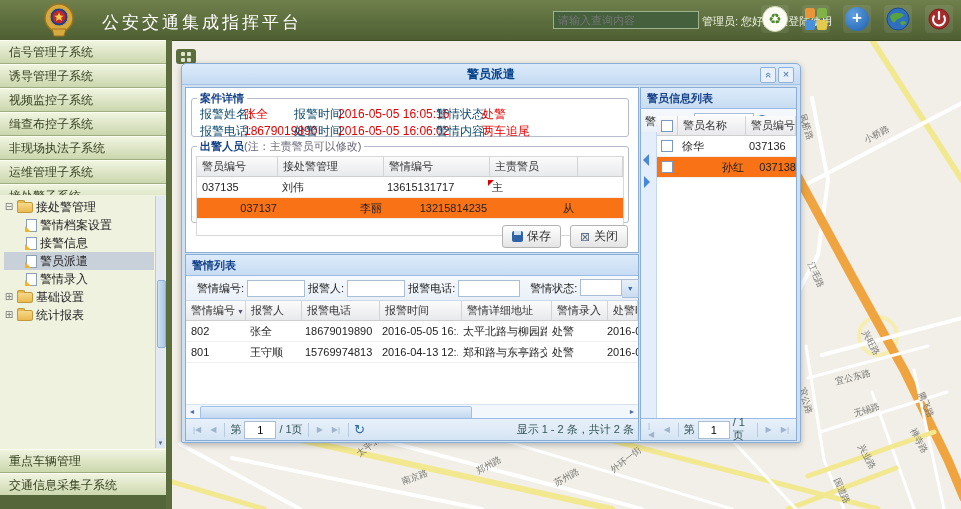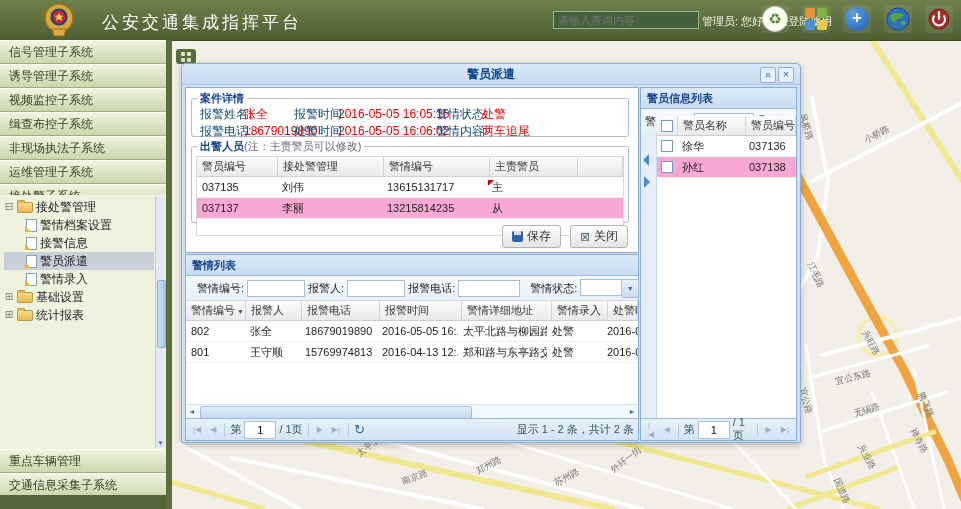--- a/index.html
+++ b/index.html
@@ -68,21 +68,21 @@
   legend{color:#15428b;font-weight:bold;font-size:11px;padding:0 3px;margin-left:5px;}
   legend .note{color:#667;font-weight:normal;}
   .fline{position:absolute;height:14px;line-height:14px;font-size:12px;white-space:nowrap;}
   .flab{color:#0c4a6e;}
   .fval{color:#e60000;}
 
   .ghead{display:flex;background:linear-gradient(#fbfbfb,#e8e9ec);border-bottom:1px solid #cfcfcf;height:19px;line-height:19px;font-size:11px;color:#333;}
   .ghead>div{padding-left:5px;border-right:1px solid #d4d4d4;overflow:hidden;white-space:nowrap;}
   .grow{display:flex;height:20px;line-height:20px;font-size:11px;color:#222;border-bottom:1px solid #efefef;cursor:pointer;}
   .grow>div{padding-left:5px;overflow:hidden;white-space:nowrap;}
-  .alt{background:#f9a8d4;}
+  .alt{background:#f97316;text-align:right;}
   .d1{width:75px}.d2{width:100px}.d3{width:100px}.d4{width:82px}.d5{flex:1}
   .c1{width:54px}.c2{width:50px}.c3{width:72px}.c4{width:76px}.c5{width:84px}.c6{width:50px}.c7{flex:1}
   .o0{width:20px;display:flex;align-items:center;justify-content:center;}
   .o1{width:62px}.o2{flex:1}
   .corner-main{position:relative;}
   .corner-main:before{content:'';position:absolute;left:1px;top:3px;border:3px solid transparent;border-left-color:#d00;border-top-color:#d00;}
 
   .btn{height:21px;padding:0 9px;display:inline-flex;align-items:center;gap:4px;font-size:12px;color:#333;
        background:linear-gradient(#fff,#e4e4e4);border:1px solid #b3b3b3;border-radius:3px;cursor:pointer;}
   .saveic{width:11px;height:11px;background:#2f62a8;border-radius:2px;position:relative;}

